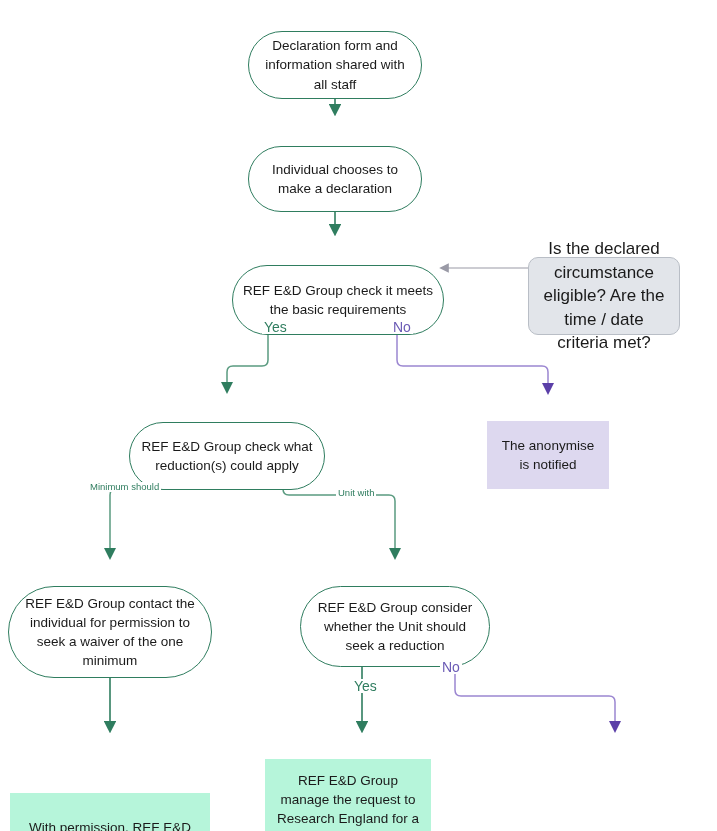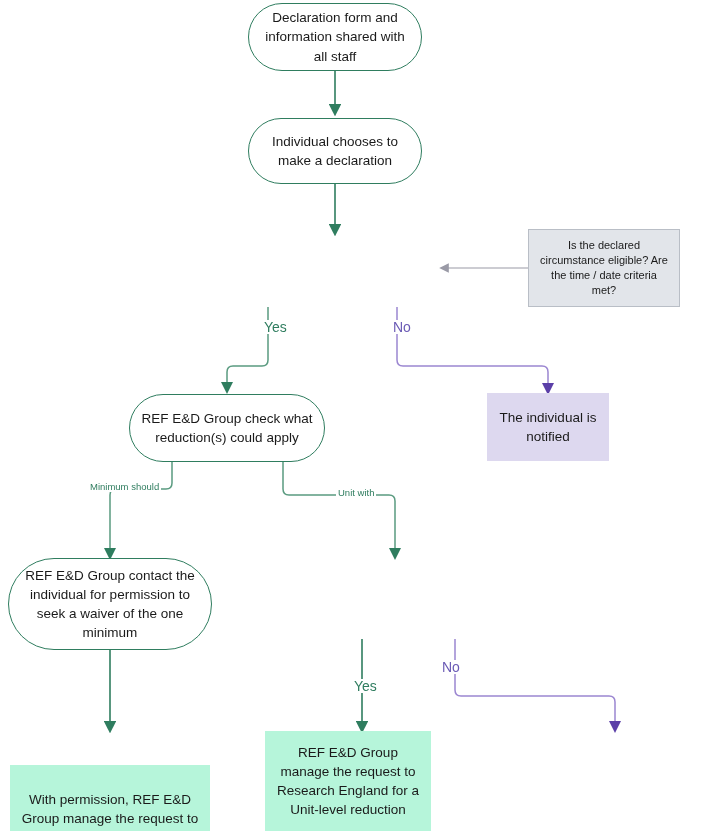--- a/index.html
+++ b/index.html
@@ -31,41 +31,42 @@
     position: absolute;
     box-sizing: border-box;
     display: flex;
     align-items: center;
     justify-content: center;
     text-align: center;
     color: #1a1a1a;
     font-size: 13.5px;
     line-height: 1.42;
     padding: 4px 10px;
+    margin-top: 28px;
   }
   .node-stadium {
     background: #ffffff;
     border: 1.3px solid #2f7d5f;
     border-radius: 400px;
   }
   .node-rect-green {
     background: #b6f5da;
     border: none;
     border-radius: 0;
   }
   .node-rect-purple {
     background: #ddd8ef;
     border: none;
     border-radius: 0;
   }
   .node-rect-gray {
     background: #e2e5ea;
     border: 1px solid #b9bec6;
-    border-radius: 0;
-    font-size: 11px;
+    border-radius: 10px;
+    font-size: 17px;
     line-height: 1.38;
   }
   .edge-label {
     position: absolute;
     background: #ffffff;
     font-size: 14px;
     line-height: 1;
     padding: 0 2px;
     white-space: nowrap;
   }
@@ -113,37 +114,43 @@
   </svg>
 
   <div class="node node-stadium" style="left:248px; top:3px; width:174px; height:68px;">
     <span>Declaration form and information shared with all staff</span>
   </div>
 
   <div class="node node-stadium" style="left:248px; top:118px; width:174px; height:66px;">
     <span>Individual chooses to make a declaration</span>
   </div>
 
+  <div class="node node-stadium" style="left:232px; top:237px; width:212px; height:70px;">
+    <span>REF E&amp;D Group check it meets the basic requirements</span>
+  </div>
 
   <div class="node node-rect-gray" style="left:528px; top:229px; width:152px; height:78px;">
     <span>Is the declared circumstance eligible? Are the time / date criteria met?</span>
   </div>
 
   <div class="node node-stadium" style="left:129px; top:394px; width:196px; height:68px;">
     <span>REF E&amp;D Group check what reduction(s) could apply</span>
   </div>
 
   <div class="node node-rect-purple" style="left:487px; top:393px; width:122px; height:68px;">
-    <span>The individual is notified</span>
+    <span>The anonymise is notified</span>
   </div>
 
   <div class="node node-stadium" style="left:8px; top:558px; width:204px; height:92px;">
     <span>REF E&amp;D Group contact the individual for permission to seek a waiver of the one minimum</span>
   </div>
 
+  <div class="node node-stadium" style="left:300px; top:558px; width:190px; height:81px;">
+    <span>REF E&amp;D Group consider whether the Unit should seek a reduction</span>
+  </div>
 
   <div class="node node-rect-green" style="left:10px; top:765px; width:200px; height:127px;">
     <span>With permission, REF E&amp;D Group manage the request to Research England for a waiver</span>
   </div>
 
   <div class="node node-rect-green" style="left:265px; top:731px; width:166px; height:100px;">
     <span>REF E&amp;D Group manage the request to Research England for a Unit-level reduction</span>
   </div>
 
 

